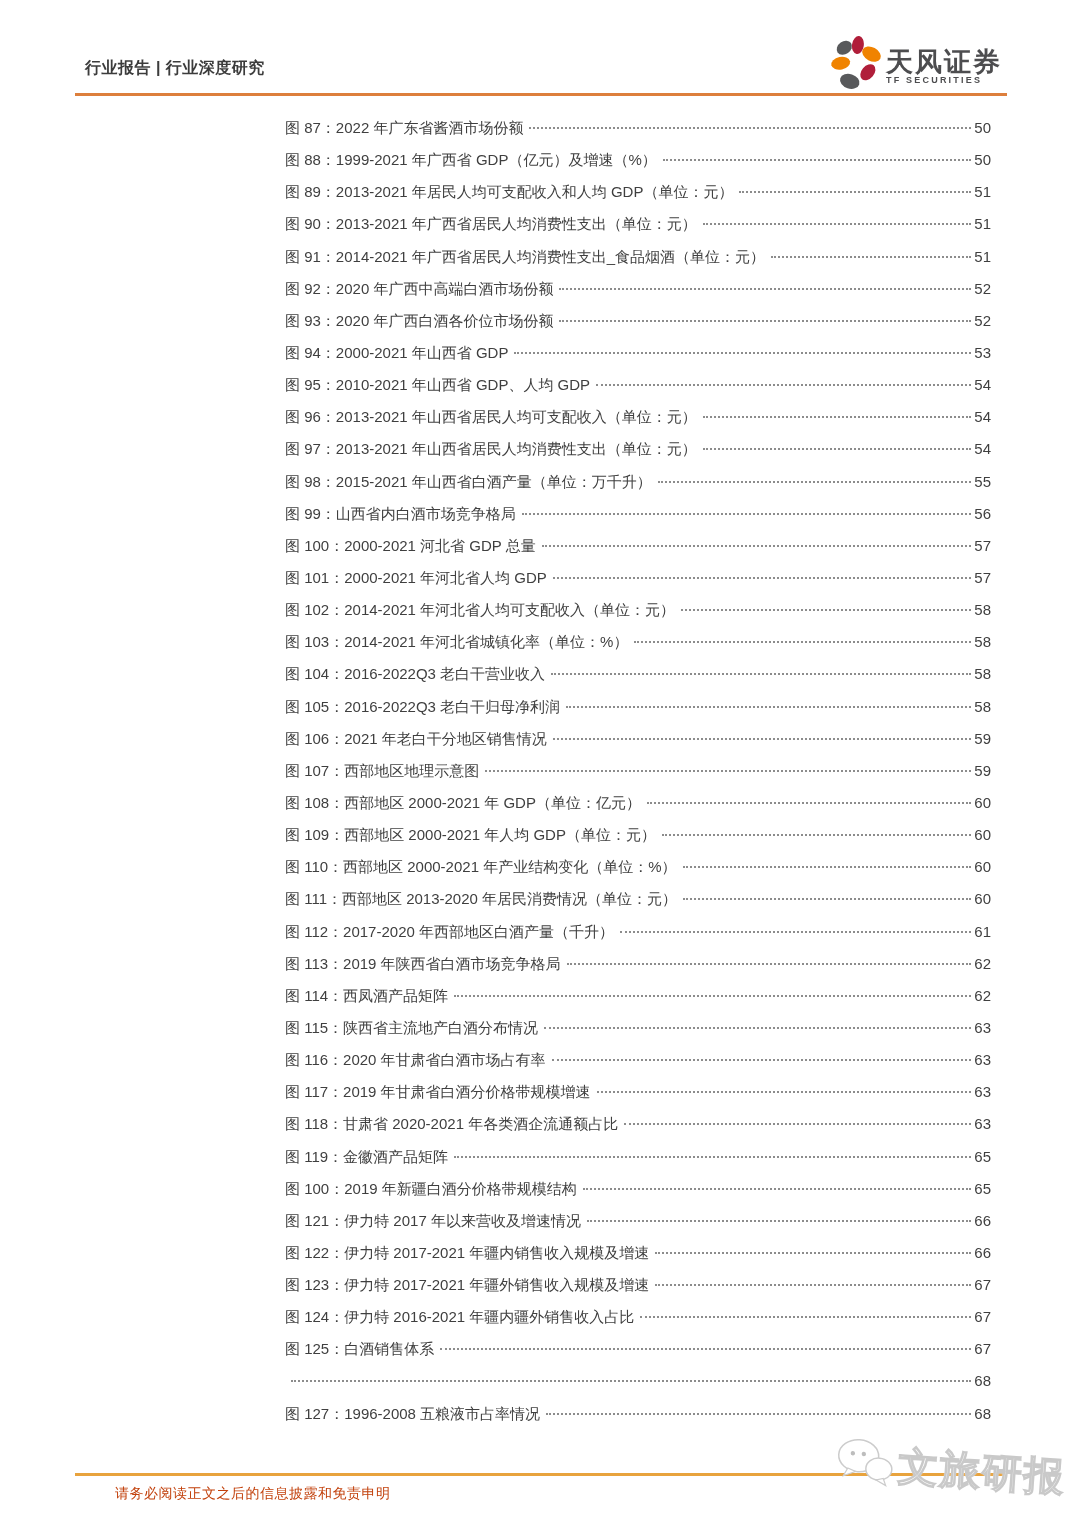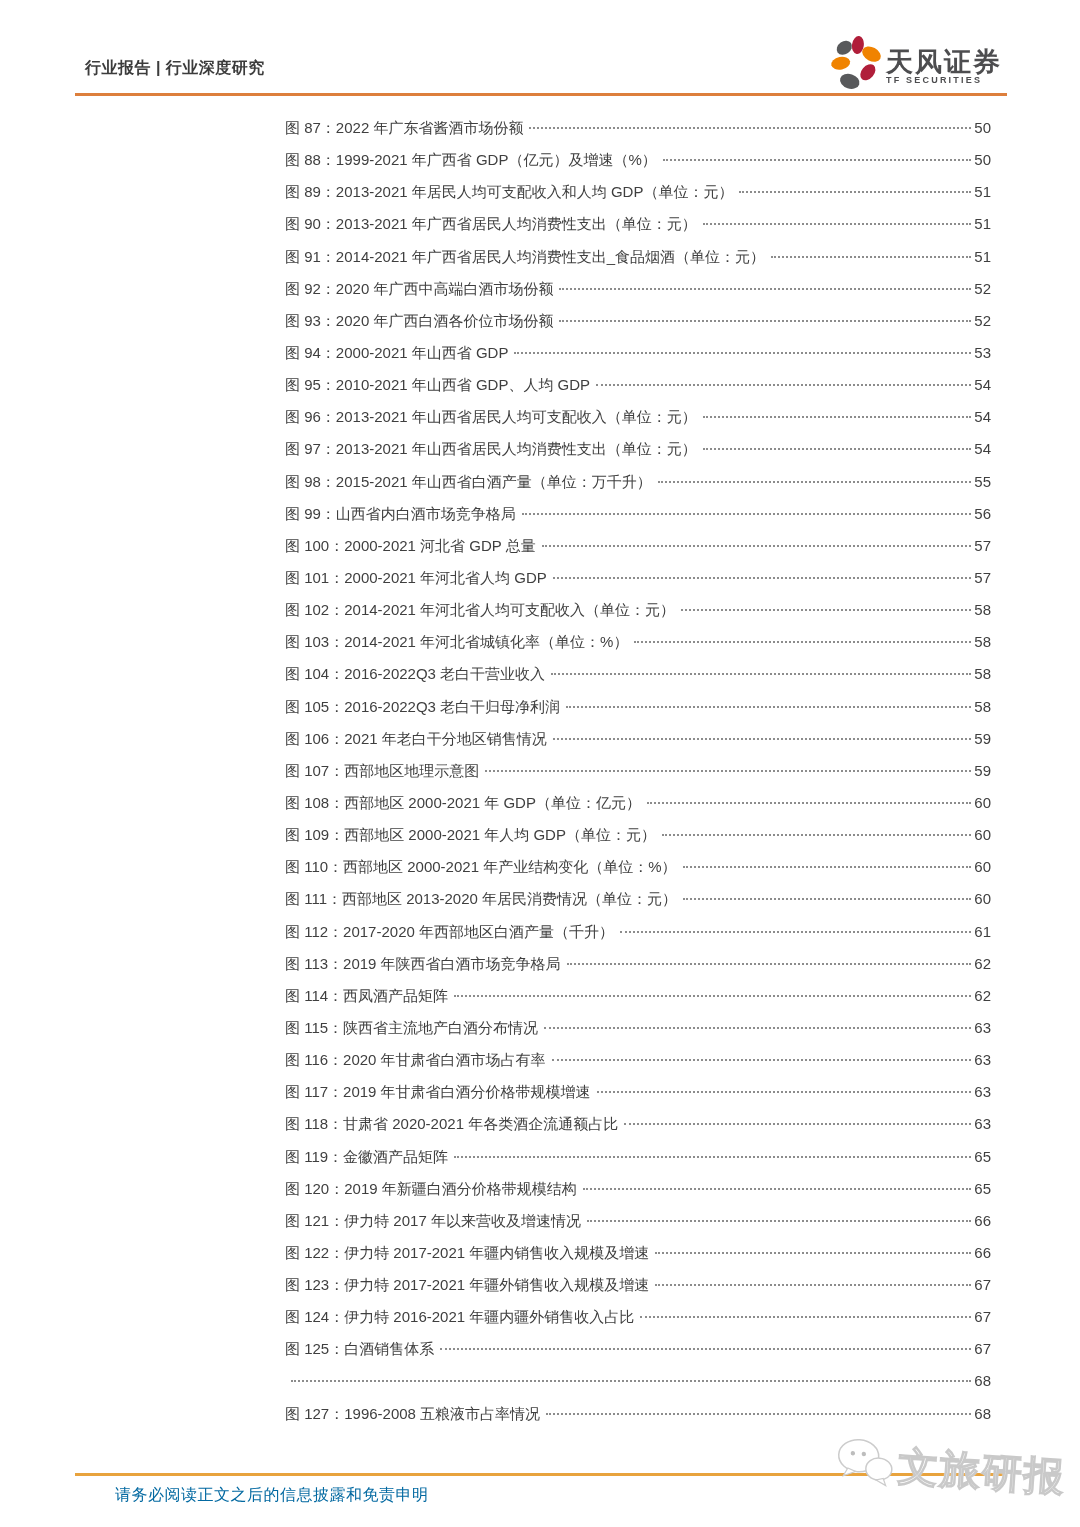--- a/index.html
+++ b/index.html
@@ -39,21 +39,21 @@
     border-bottom:2px dotted #8c8c8c; position:relative; top:-4px;
   }
   .toc-page { flex:0 0 auto; color:#3f3f3f; }
   
   .footer-rule {
     position:absolute; left:75px; top:1473px; width:932px; height:3px;
     background:var(--accent-light);
   }
   .footer-disclaimer {
     position:absolute; left:115px; top:1485px;
-    font-size:16px; color:#0369a1; letter-spacing:0.5px;
+    font-size:14px; color:#c2410c; letter-spacing:0.5px;
   }
   
   .watermark {
     position:absolute; right:14px; top:1440px; z-index:3;
     display:flex; align-items:center; gap:2px;
     transform:rotate(4deg);
   }
   .watermark-text {
     font-size:40px; font-weight:bold; color:#ffffff;
     -webkit-text-stroke:1.2px #c9c9c9; letter-spacing:2px;
@@ -281,21 +281,21 @@
       <span class="toc-page">63</span>
     </div>
 
     <div class="toc-row">
       <span class="toc-label">图 119：金徽酒产品矩阵</span>
       <span class="dot-leader"></span>
       <span class="toc-page">65</span>
     </div>
 
     <div class="toc-row">
-      <span class="toc-label">图 120：2019 年新疆白酒分价格带规模结构</span>
+      <span class="toc-label">图 100：2019 年新疆白酒分价格带规模结构</span>
       <span class="dot-leader"></span>
       <span class="toc-page">65</span>
     </div>
 
     <div class="toc-row">
       <span class="toc-label">图 121：伊力特 2017 年以来营收及增速情况</span>
       <span class="dot-leader"></span>
       <span class="toc-page">66</span>
     </div>
 

